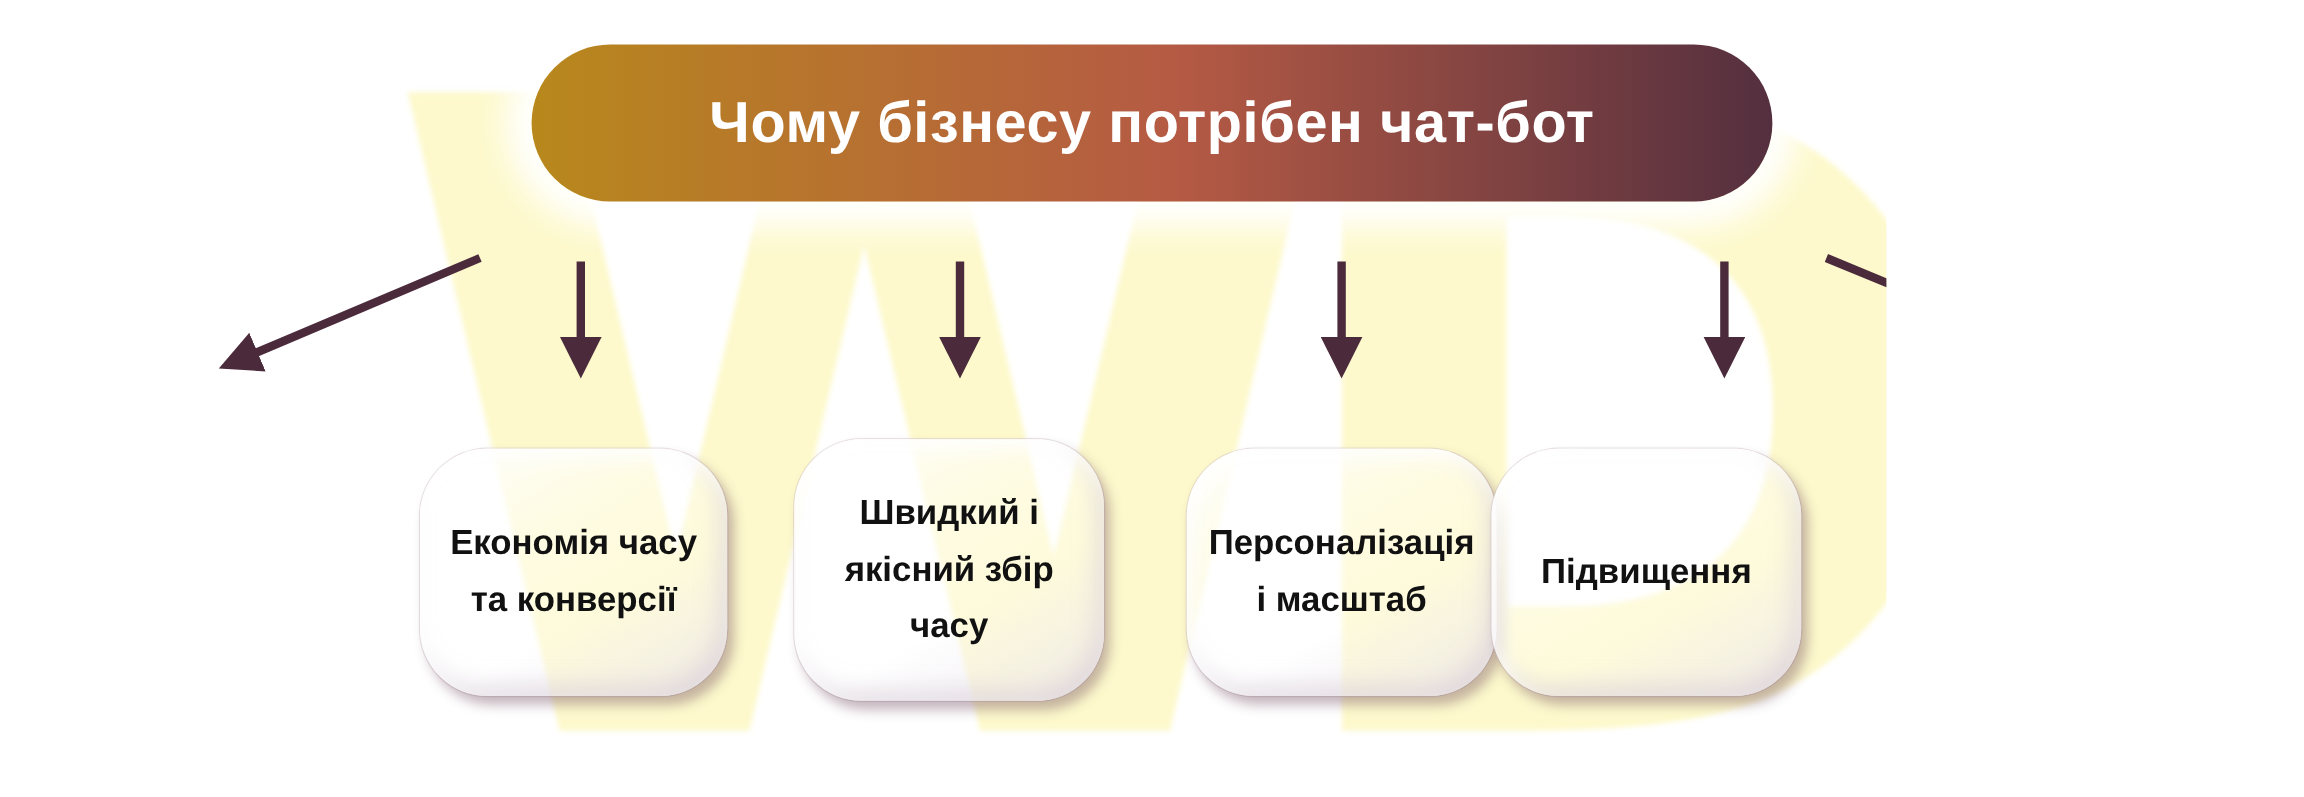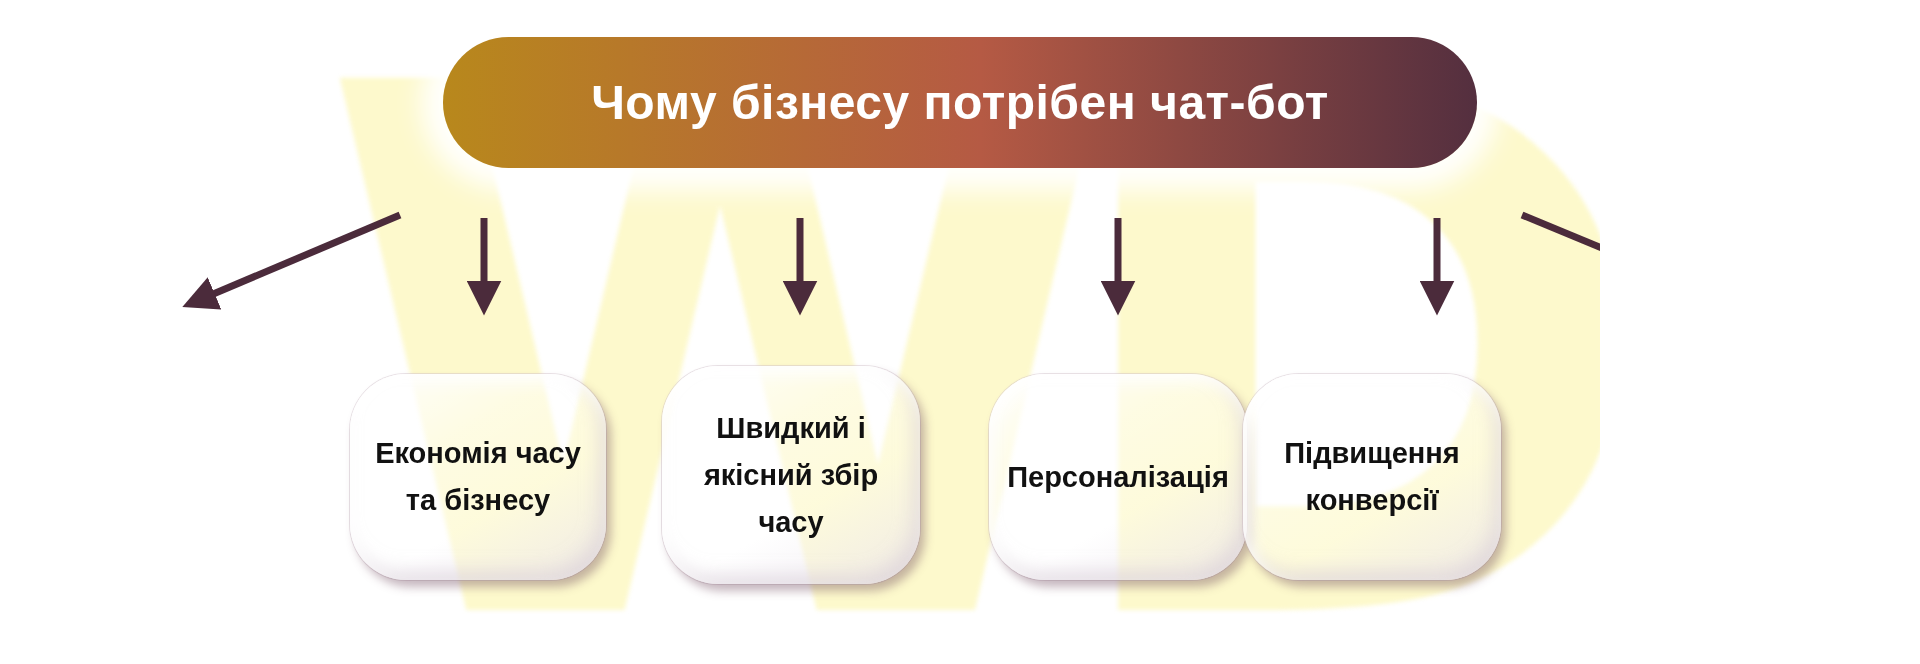--- a/index.html
+++ b/index.html
@@ -2,21 +2,20 @@
 <html style="--banner-start: #b8881c; --banner-mid: #b55a44; --banner-end: #542f3f; --banner-text: #ffffff; --arrow: #4b2b3b; --watermark: #fdf9cc; --card-text: #111111;"><head>
 <meta charset="utf-8">
 <style>
   html,body{margin:0;padding:0;background:#fff;}
   #stage{
     position:relative;
     width:1572px;height:664px;
     overflow:hidden;
     background:#ffffff;
     font-family:"Liberation Sans","DejaVu Sans",sans-serif;
-    padding-left:28px;
   }
   
   .watermark{
     position:absolute;
     left:318px;top:-8px;
     z-index:1;
     font-family:"DejaVu Sans",sans-serif;
     font-weight:bold;
     font-size:730px;
     line-height:1;
@@ -108,32 +107,32 @@
     <line class="arrow-line" x1="484" y1="218" x2="484" y2="305" marker-end="url(#ah)"></line>
     <line class="arrow-line" x1="800" y1="218" x2="800" y2="305" marker-end="url(#ah)"></line>
     <line class="arrow-line" x1="1118" y1="218" x2="1118" y2="305" marker-end="url(#ah)"></line>
     <line class="arrow-line" x1="1437" y1="218" x2="1437" y2="305" marker-end="url(#ah)"></line>
     <line class="arrow-line" x1="1522" y1="215" x2="1735" y2="303" marker-end="url(#ah)"></line>
   </svg>
 
 
   <div class="card c2">
     <span class="card-line">Економія часу</span>
-    <span class="card-line">та бізнесу</span>
+    <span class="card-line">та конверсії</span>
   </div>
 
   <div class="card card-tall c3">
     <span class="card-line">Швидкий і</span>
     <span class="card-line">якісний збір</span>
     <span class="card-line">часу</span>
   </div>
 
   <div class="card c4">
     <span class="card-line">Персоналізація</span>
+    <span class="card-line">і масштаб</span>
   </div>
 
   <div class="card c5">
     <span class="card-line">Підвищення</span>
-    <span class="card-line">конверсії</span>
   </div>
 
 
 </div>
 
 </body></html>

